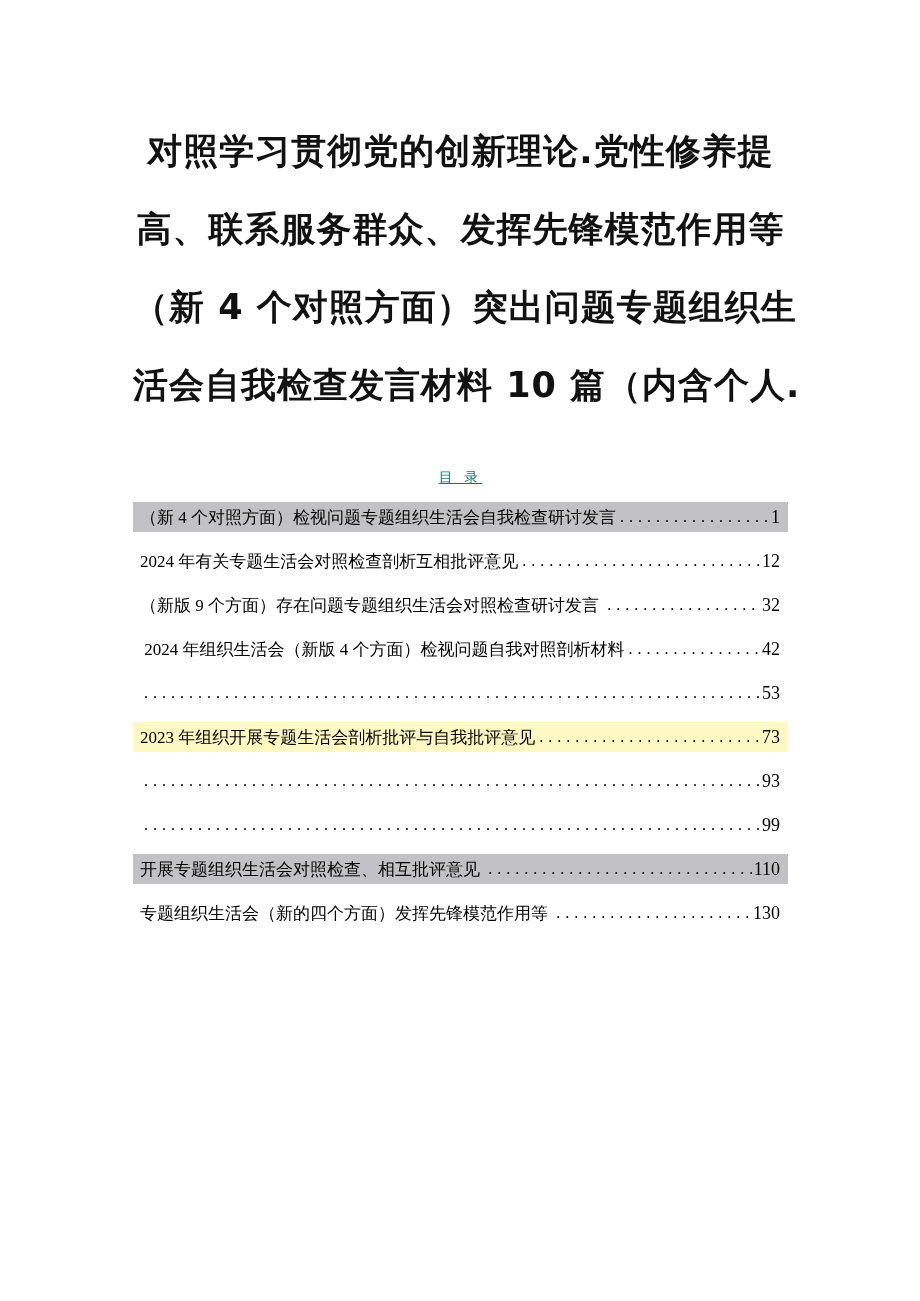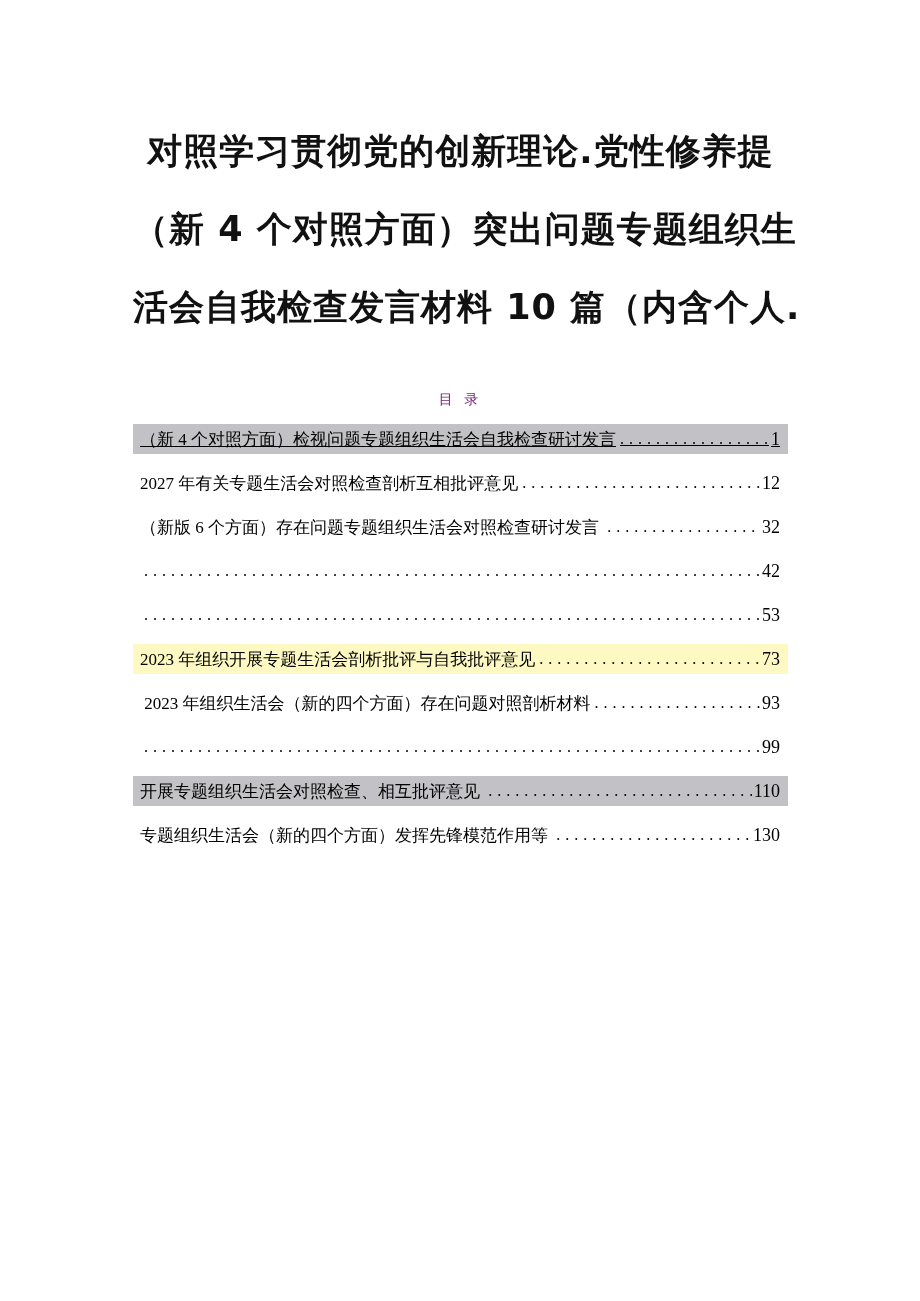--- a/index.html
+++ b/index.html
@@ -69,57 +69,58 @@
     white-space: nowrap;
   }
 </style>
 </head>
 <body>
 
 <div class="page">
 
   <div class="title-block">
     <div class="title-line">对照学习贯彻党的创新理论.党性修养提</div>
+    <div class="title-line">高、联系服务群众、发挥先锋模范作用等</div>
     <div class="title-line">（新 4 个对照方面）突出问题专题组织生</div>
     <div class="title-line">活会自我检查发言材料 10 篇（内含个人.</div>
   </div>
 
-  <div class="toc-heading" style="color: #701a75;">目 录</div>
+  <div class="toc-heading" style="color: #0f766e; text-decoration: underline;">目 录</div>
 
   <div class="toc-list">
-      <div class="toc-entry" style="background: rgb(193, 193, 198); text-decoration: underline;">
+      <div class="toc-entry" style="background: rgb(193, 193, 198);">
         <span class="entry-text">（新 4 个对照方面）检视问题专题组织生活会自我检查研讨发言</span>
         <span class="leader">........................................................................................................................</span>
         <span class="page-num">1</span>
       </div>
       <div class="toc-entry">
-        <span class="entry-text">2027 年有关专题生活会对照检查剖析互相批评意见</span>
+        <span class="entry-text">2024 年有关专题生活会对照检查剖析互相批评意见</span>
         <span class="leader">........................................................................................................................</span>
         <span class="page-num">12</span>
       </div>
       <div class="toc-entry">
-        <span class="entry-text">（新版 6 个方面）存在问题专题组织生活会对照检查研讨发言 </span>
+        <span class="entry-text">（新版 9 个方面）存在问题专题组织生活会对照检查研讨发言 </span>
         <span class="leader">........................................................................................................................</span>
         <span class="page-num">32</span>
       </div>
       <div class="toc-entry">
+        <span class="entry-text"> 2024 年组织生活会（新版 4 个方面）检视问题自我对照剖析材料</span>
         <span class="leader">........................................................................................................................</span>
         <span class="page-num">42</span>
       </div>
       <div class="toc-entry">
         <span class="leader">........................................................................................................................</span>
         <span class="page-num">53</span>
       </div>
       <div class="toc-entry" style="background: #fef9c3;">
         <span class="entry-text">2023 年组织开展专题生活会剖析批评与自我批评意见</span>
         <span class="leader">........................................................................................................................</span>
         <span class="page-num">73</span>
       </div>
       <div class="toc-entry">
-        <span class="entry-text"> 2023 年组织生活会（新的四个方面）存在问题对照剖析材料</span>
         <span class="leader">........................................................................................................................</span>
         <span class="page-num">93</span>
       </div>
       <div class="toc-entry">
         <span class="leader">........................................................................................................................</span>
         <span class="page-num">99</span>
       </div>
       <div class="toc-entry" style="background: rgb(193, 193, 198); justify-content: space-between;">
         <span class="entry-text">开展专题组织生活会对照检查、相互批评意见 </span>
         <span class="leader">........................................................................................................................</span>

